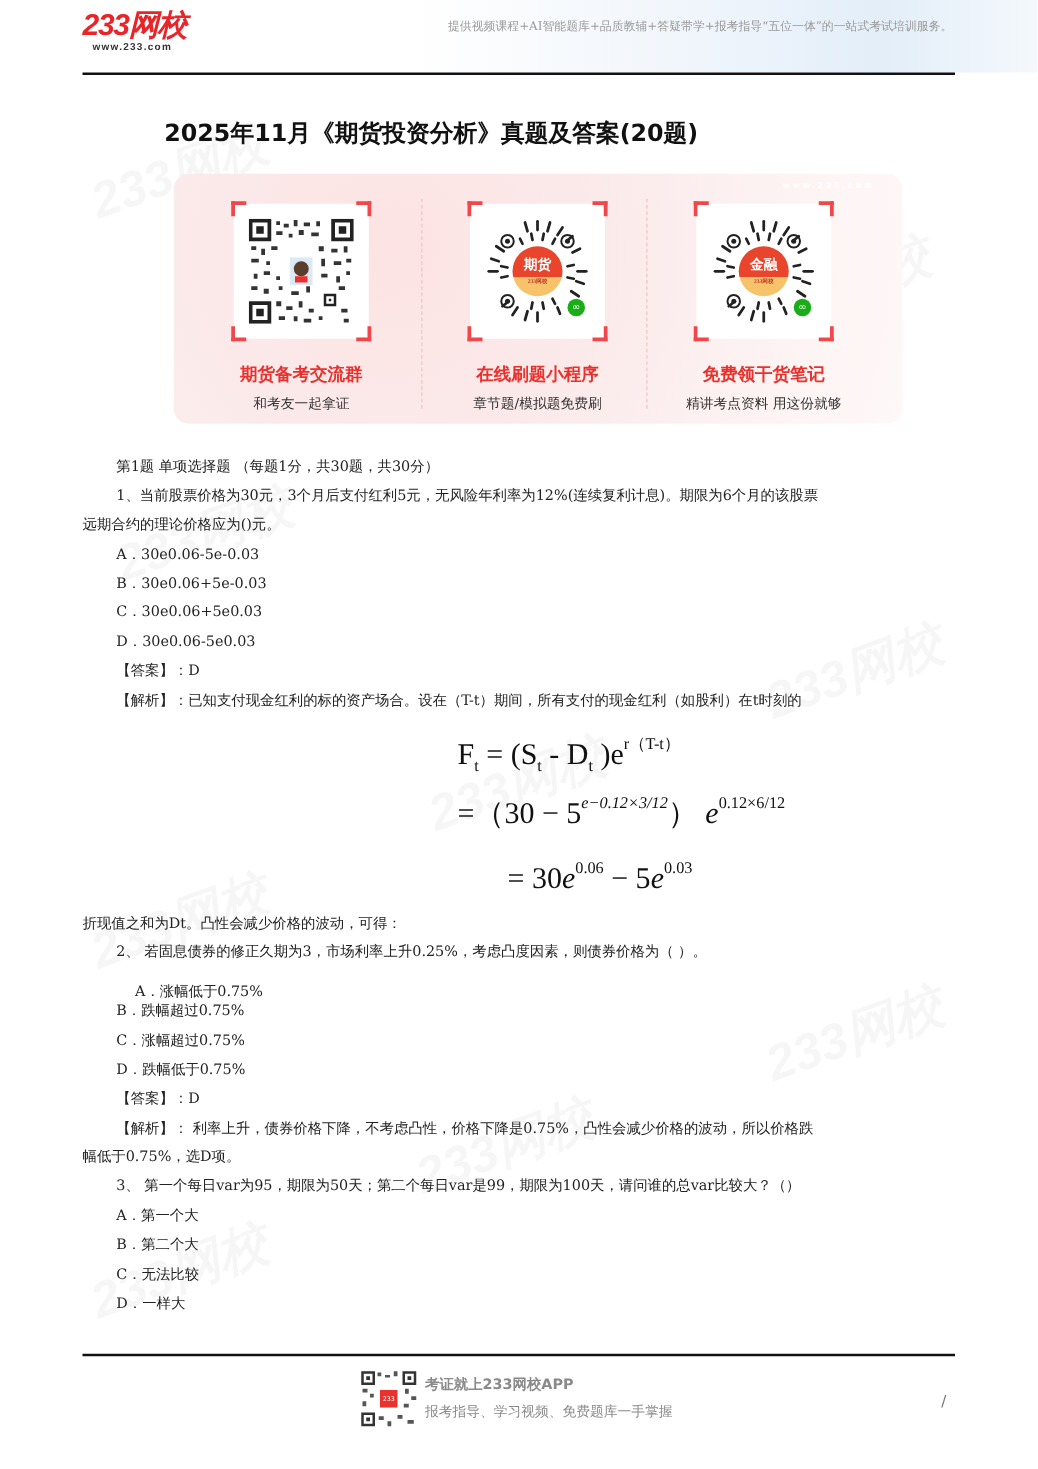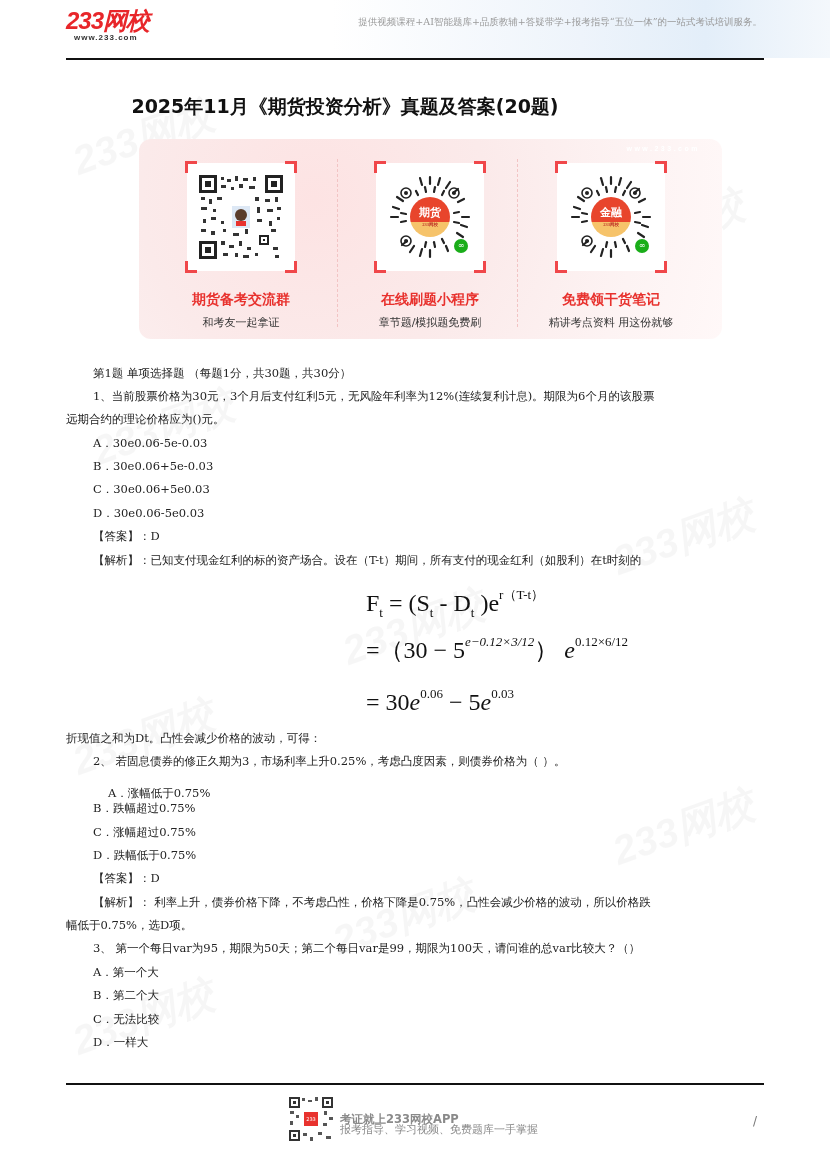--- a/index.html
+++ b/index.html
@@ -65,21 +65,21 @@
   .f-row i { font-style: italic; }
 
   
   .wm { position: absolute; font-family: "Liberation Sans", sans-serif; font-weight: bold; font-style: italic;
     font-size: 40px; color: rgba(0,0,0,0.035); transform: rotate(-20deg); pointer-events: none; }
 
   
   .footer-rule { position: absolute; left: 66px; top: 1083px; width: 698px; height: 2px; background: #111; }
   .footer { position: absolute; left: 288px; top: 1096px; width: 300px; height: 50px; }
   .footer-qr { position: absolute; left: 0; top: 0; width: 46px; height: 46px; }
-  .footer-title { position: absolute; left: 52px; top: 16px; font-family: "DejaVu Sans", sans-serif;
+  .footer-title { position: absolute; left: 52px; top: 4px; font-family: "DejaVu Sans", sans-serif;
     font-weight: bold; font-size: 11.5px; color: #8a8a8a; white-space: nowrap; }
   .footer-sub { position: absolute; left: 52px; top: 26px; font-family: "DejaVu Sans", sans-serif;
     font-size: 11px; color: #8a8a8a; white-space: nowrap; }
   .page-num { position: absolute; left: 753px; top: 1114px; font-family: "DejaVu Sans", sans-serif;
     font-size: 12px; color: #777; }
 </style>
 </head>
 <body>
 
 <div class="header">
@@ -315,21 +315,21 @@
   <div class="line indent" style="top:169px;">【答案】：D</div>
   <div class="line indent" style="top:193px;">【解析】：已知支付现金红利的标的资产场合。设在（T-t）期间，所有支付的现金红利（如股利）在t时刻的</div>
 
   <div class="formula">
     <div class="f-row" style="top:4px;">
       <span>F</span><sub>t</sub><span> = (S</span><sub>t</sub><span> - D</span><sub>t</sub><span> )e</span><sup>r（T-t）</sup>
     </div>
     <div class="f-row" style="top:52px;">
       <span>=（30 − 5</span><sup><i>e−0.12×3/12</i></sup><span>）</span>&nbsp;<i>e</i><sup>0.12×6/12</sup>
     </div>
-    <div class="f-row" style="top:104px;">
+    <div class="f-row" style="top:104px;margin-left:40px;">
       <span>= 30</span><i>e</i><sup>0.06</sup><span> − 5</span><i>e</i><sup>0.03</sup>
     </div>
   </div>
 
   <div class="line" style="top:371px;">折现值之和为Dt。凸性会减少价格的波动，可得：</div>
 
   <div class="line indent" style="top:394px;">2、  若固息债券的修正久期为3，市场利率上升0.25%，考虑凸度因素，则债券价格为（   ）。</div>
   <div class="line indent" style="top:426px;margin-left:15px;">A．涨幅低于0.75%</div>
   <div class="line indent" style="top:441px;">B．跌幅超过0.75%</div>
   <div class="line indent" style="top:465px;">C．涨幅超过0.75%</div>

